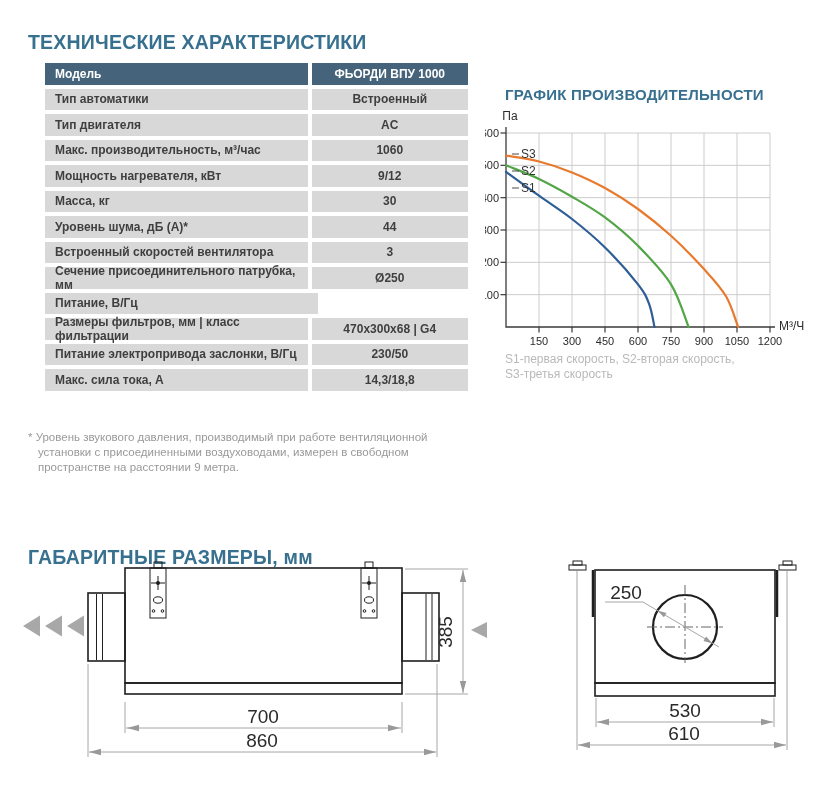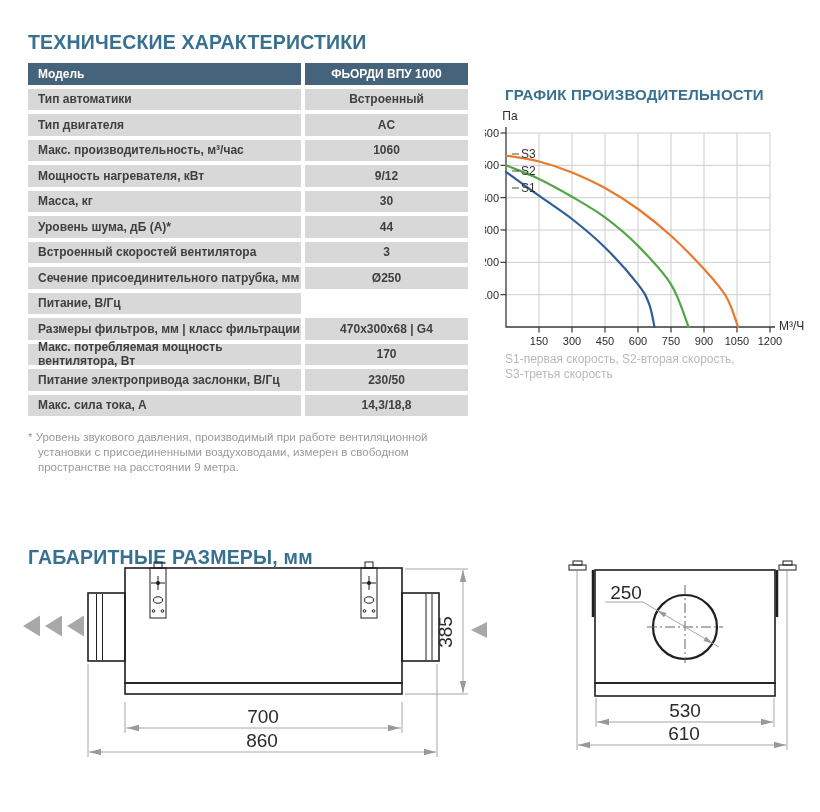--- a/index.html
+++ b/index.html
@@ -8,21 +8,21 @@
 
   .heading{position:absolute;color:#38708f;font-weight:700;letter-spacing:.2px;white-space:nowrap;}
   #h-spec{left:28px;top:31px;font-size:19.5px;}
   #h-dims{left:28px;top:502px;font-size:19.5px;margin-top:44px;}
   #h-chart{left:505px;top:86px;font-size:15px;}
 
   
   #spec-table{position:absolute;left:28px;top:63px;width:440px;}
   .t-row{display:flex;margin-bottom:4px;height:21.5px;}
   .t-label{width:273px;background:#d8d8d8;display:flex;align-items:center;
-           padding-left:10px;box-sizing:border-box;font-size:12px;color:#3f3f3f;font-weight:700;}
+           padding-left:10px;box-sizing:border-box;font-size:12px;color:#3f3f3f;font-weight:700;margin-left:17px;}
   .t-value{width:163px;margin-left:4px;background:#d8d8d8;display:flex;align-items:center;
            justify-content:center;font-size:12px;color:#3f3f3f;font-weight:700;text-align:center;}
   .t-head .t-label,.t-head .t-value{background:#45637a;color:#ffffff;}
 
   #footnote{position:absolute;left:28px;top:430px;width:420px;font-size:11.5px;
             line-height:15px;color:#999999;}
   #footnote .fl{padding-left:10px;}
   #footnote .fl:first-child{padding-left:0;}
 
   #chart-svg{position:absolute;left:485px;top:108px;}
@@ -85,24 +85,20 @@
       <div class="t-row">
         <div class="t-label">Сечение присоединительного патрубка, мм</div>
         <div class="t-value">Ø250</div>
       </div>
       <div class="t-row">
         <div class="t-label">Питание, В/Гц</div>
       </div>
       <div class="t-row">
         <div class="t-label">Размеры фильтров, мм | класс фильтрации</div>
         <div class="t-value">470x300x68 | G4</div>
-      </div>
-      <div class="t-row">
-        <div class="t-label">Макс. потребляемая мощность вентилятора, Вт</div>
-        <div class="t-value">170</div>
       </div>
       <div class="t-row">
         <div class="t-label">Питание электропривода заслонки, В/Гц</div>
         <div class="t-value">230/50</div>
       </div>
       <div class="t-row">
         <div class="t-label">Макс. сила тока, А</div>
         <div class="t-value">14,3/18,8</div>
       </div>
     </div>

